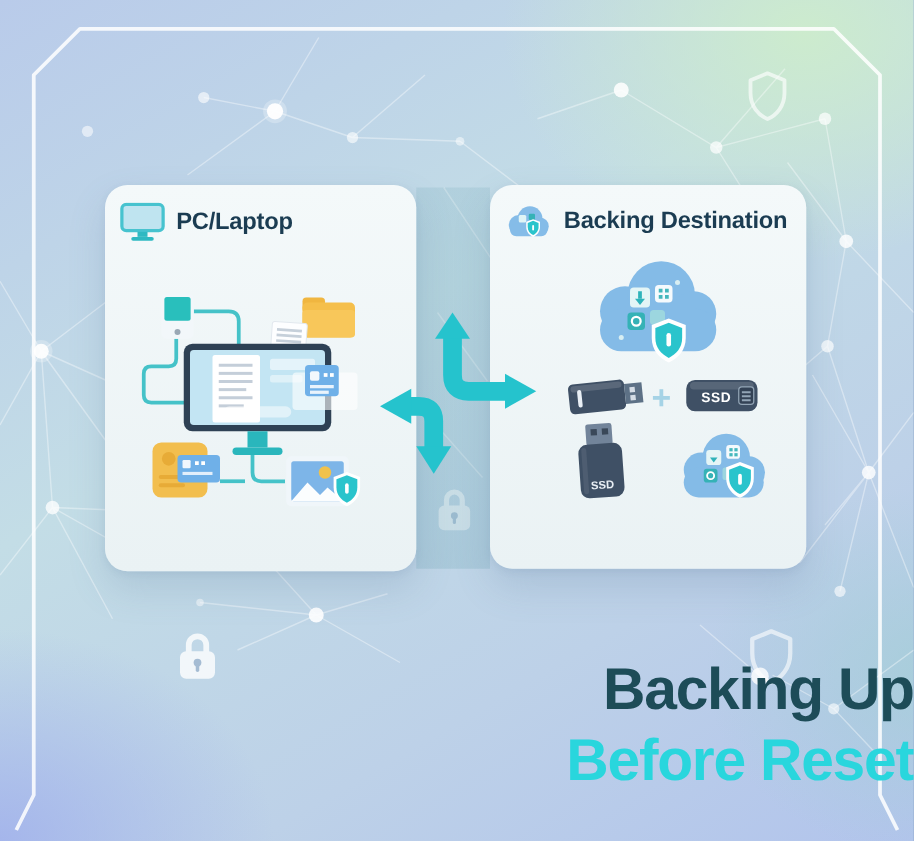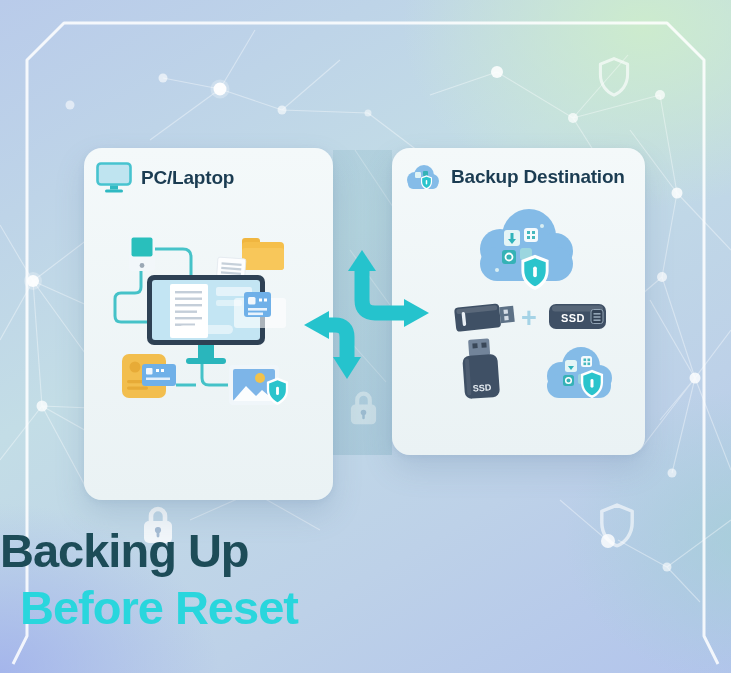--- a/index.html
+++ b/index.html
@@ -8,41 +8,41 @@
     font-family:"Liberation Sans","DejaVu Sans",sans-serif;
     background:
       radial-gradient(55% 45% at 88% 4%, rgba(205,236,204,.95) 0%, rgba(205,236,204,0) 60%),
       radial-gradient(50% 42% at 0% 100%, rgba(160,176,236,.85) 0%, rgba(160,176,236,0) 60%),
       radial-gradient(45% 40% at 102% 80%, rgba(160,208,210,.65) 0%, rgba(160,208,210,0) 55%),
       linear-gradient(150deg,#b9cbea 0%,#c3dde6 40%,#bdd1e8 72%,#b2c4ec 100%);
   }
   .stage svg{display:block}
   .abs{position:absolute;}
   .panel{
-    position:absolute;top:148px;width:249px;height:352px;
+    position:absolute;top:148px;width:249px;height:309px;
     background:linear-gradient(180deg,#f4f9fa 0%,#eaf2f4 100%);
     border-radius:18px;
     box-shadow:0 14px 30px rgba(90,120,155,.20), 0 2px 6px rgba(90,120,155,.10);
   }
   .panel.left{left:84px;}
   .panel.right{left:392px;width:253px;height:307px;}
   .panel-header{
     position:absolute;top:14px;left:12px;right:8px;
     display:flex;align-items:center;gap:9px;
   }
   .panel-header .hdr-text{
     font-size:19px;font-weight:800;color:#1b3c52;letter-spacing:-.2px;white-space:nowrap;
   }
   .illu{position:absolute;left:0;top:0;}
   .gap-shade{
     position:absolute;left:333px;top:150px;width:59px;height:305px;
     background:linear-gradient(180deg,rgba(120,172,188,.22),rgba(120,172,188,.30));
   }
   .title-block{
-    position:absolute;left:0;right:0;top:522px;text-align:left;
+    position:absolute;left:0;right:0;top:522px;text-align:right;
     font-weight:800;letter-spacing:-1px;line-height:57px;font-size:47px;
   }
   .title-line1{color:#1d4c58;}
   .title-line2{color:#29d6dd;padding-left:20px;}
   .decor{pointer-events:none;}
 </style>
 </head>
 <body>
 
 <div class="stage">
@@ -300,21 +300,21 @@
         <g fill="#85bce8">
           <circle cx="11" cy="18" r="8"></circle>
           <circle cx="20" cy="13" r="10"></circle>
           <circle cx="28" cy="19" r="7"></circle>
           <rect x="4" y="17" width="30" height="10" rx="5"></rect>
         </g>
         <rect x="11" y="10" width="6" height="6" rx="1.2" fill="#dff4f6"></rect>
         <rect x="19" y="9" width="5" height="5" rx="1" fill="#35b2b6"></rect>
         <use href="#shield-lock" x="16" y="13" width="13" height="14.9"></use>
       </svg>
-      <span class="hdr-text">Backup Destination</span>
+      <span class="hdr-text">Backing Destination</span>
     </div>
   </section>
 
   <svg class="abs" width="145" height="145" viewBox="0 0 145 145" style="left:295px;top:245px">
     <g fill="#25c3cd" stroke="#25c3cd">
       <path d="M67 24 L67 55 Q67 68 80 68 L110 68" fill="none" stroke-width="15"></path>
       <polygon points="53,26 81,26 67,5" stroke="none"></polygon>
       <polygon points="109,54 109,82 134,68" stroke="none"></polygon>
     </g>
     <g fill="#25c3cd" stroke="#25c3cd">

